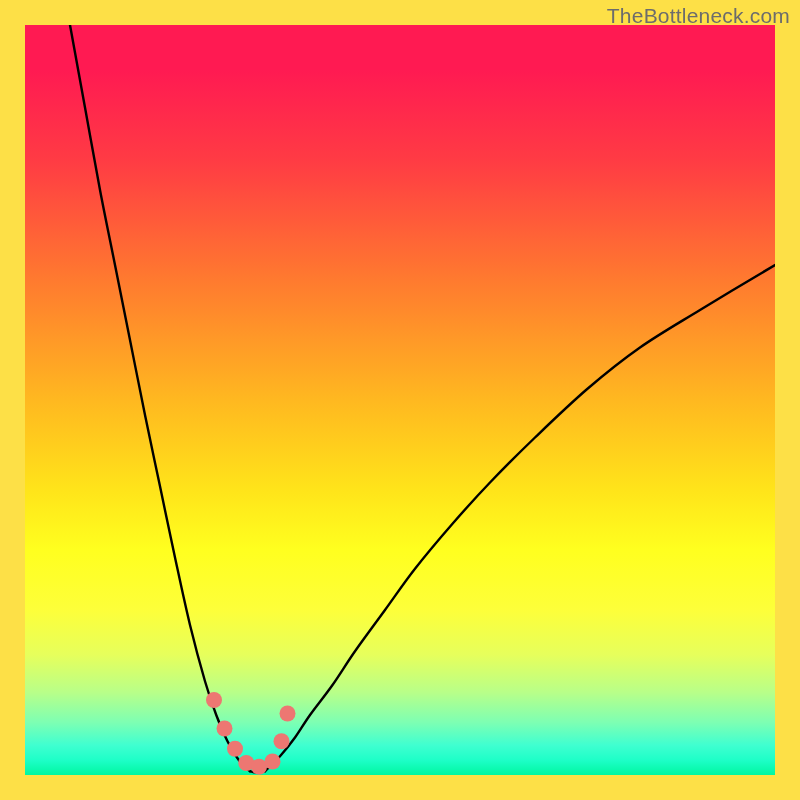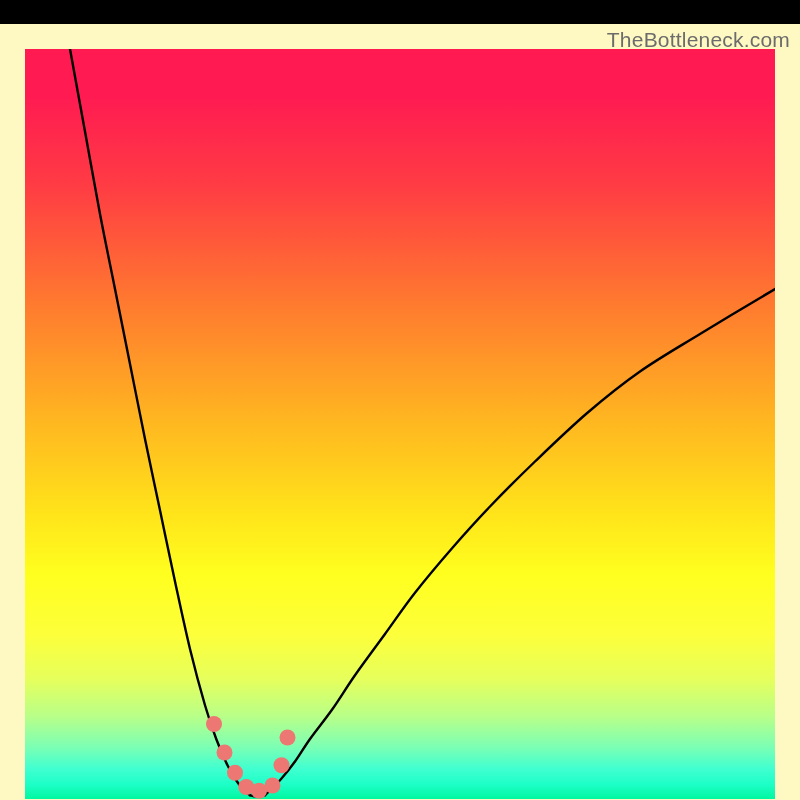--- a/index.html
+++ b/index.html
@@ -7,22 +7,21 @@
     padding: 0;
     width: 800px;
     height: 800px;
     overflow: hidden;
     background: #000;
     font-family: Arial, Helvetica, sans-serif;
   }
   .frame {
     position: absolute;
     inset: 0;
-    background: #fef9c3;
-    margin-top: 24px;
+    background: #fde047;
   }
   .plot {
     position: absolute;
     left: 25px;
     top: 25px;
     width: 750px;
     height: 750px;
     overflow: hidden;
   }
   .gradient {

